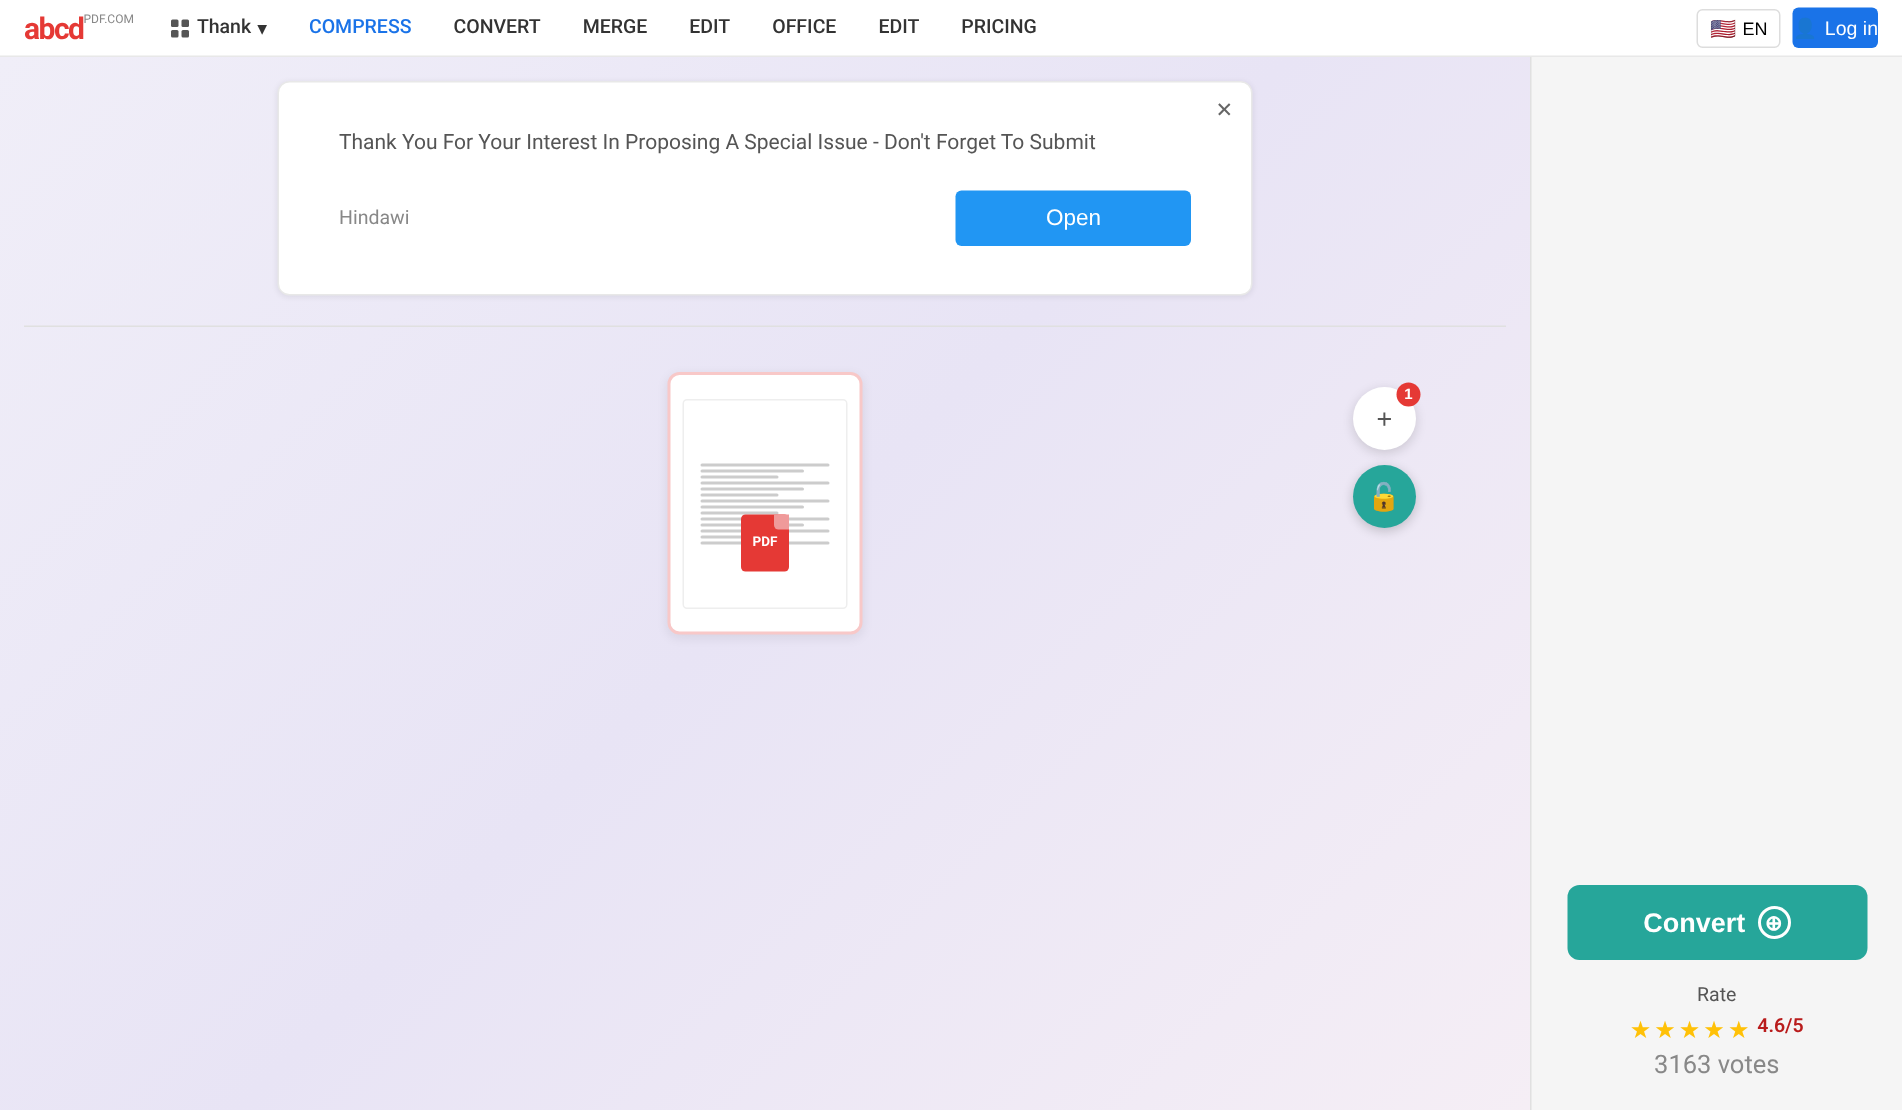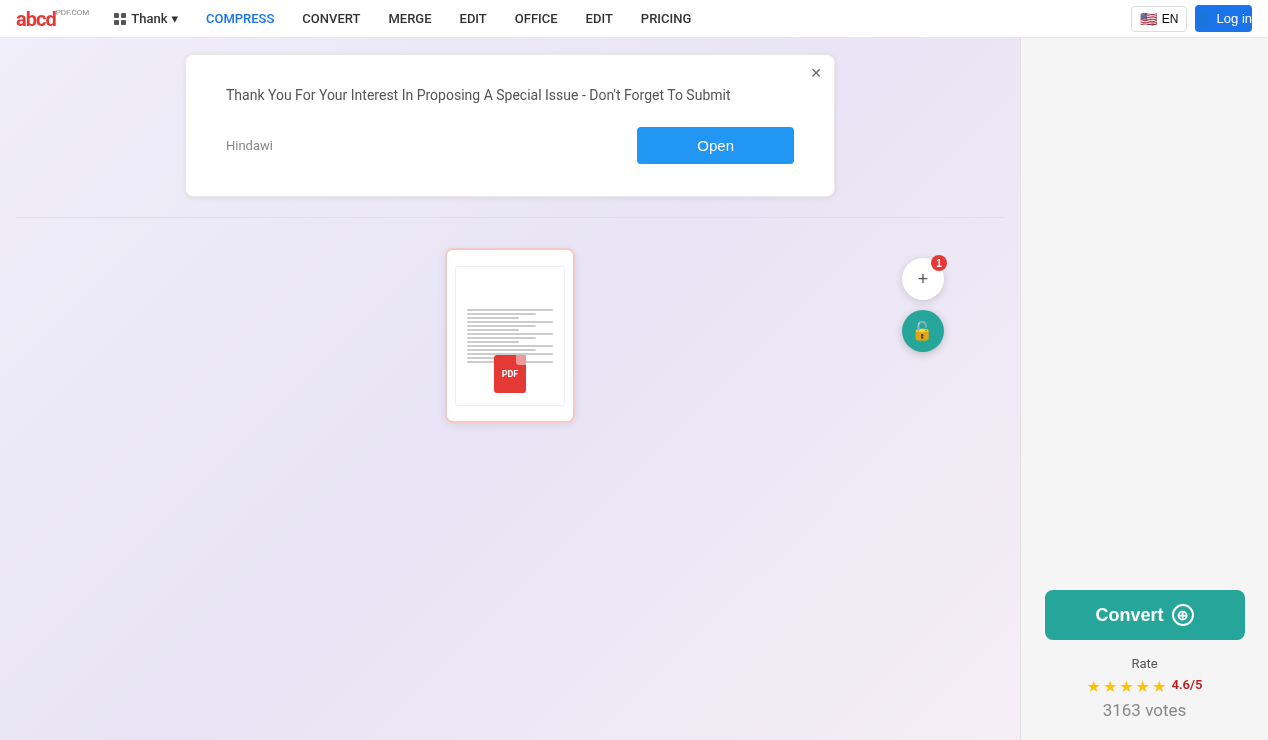--- a/index.html
+++ b/index.html
@@ -218,21 +218,21 @@
     .pdf-line {
       height: 2px;
       background: #ccc;
       margin: 2px 0;
       border-radius: 1px;
     }
     .pdf-line.short { width: 60%; }
     .pdf-line.medium { width: 80%; }
     .pdf-icon-overlay {
       position: absolute;
-      bottom: 12px;
+      bottom: 24px;
       left: 50%;
       transform: translateX(-50%);
     }
     .pdf-icon {
       width: 32px;
       height: 38px;
       background: #e53935;
       border-radius: 3px;
       display: flex;
       align-items: center;

